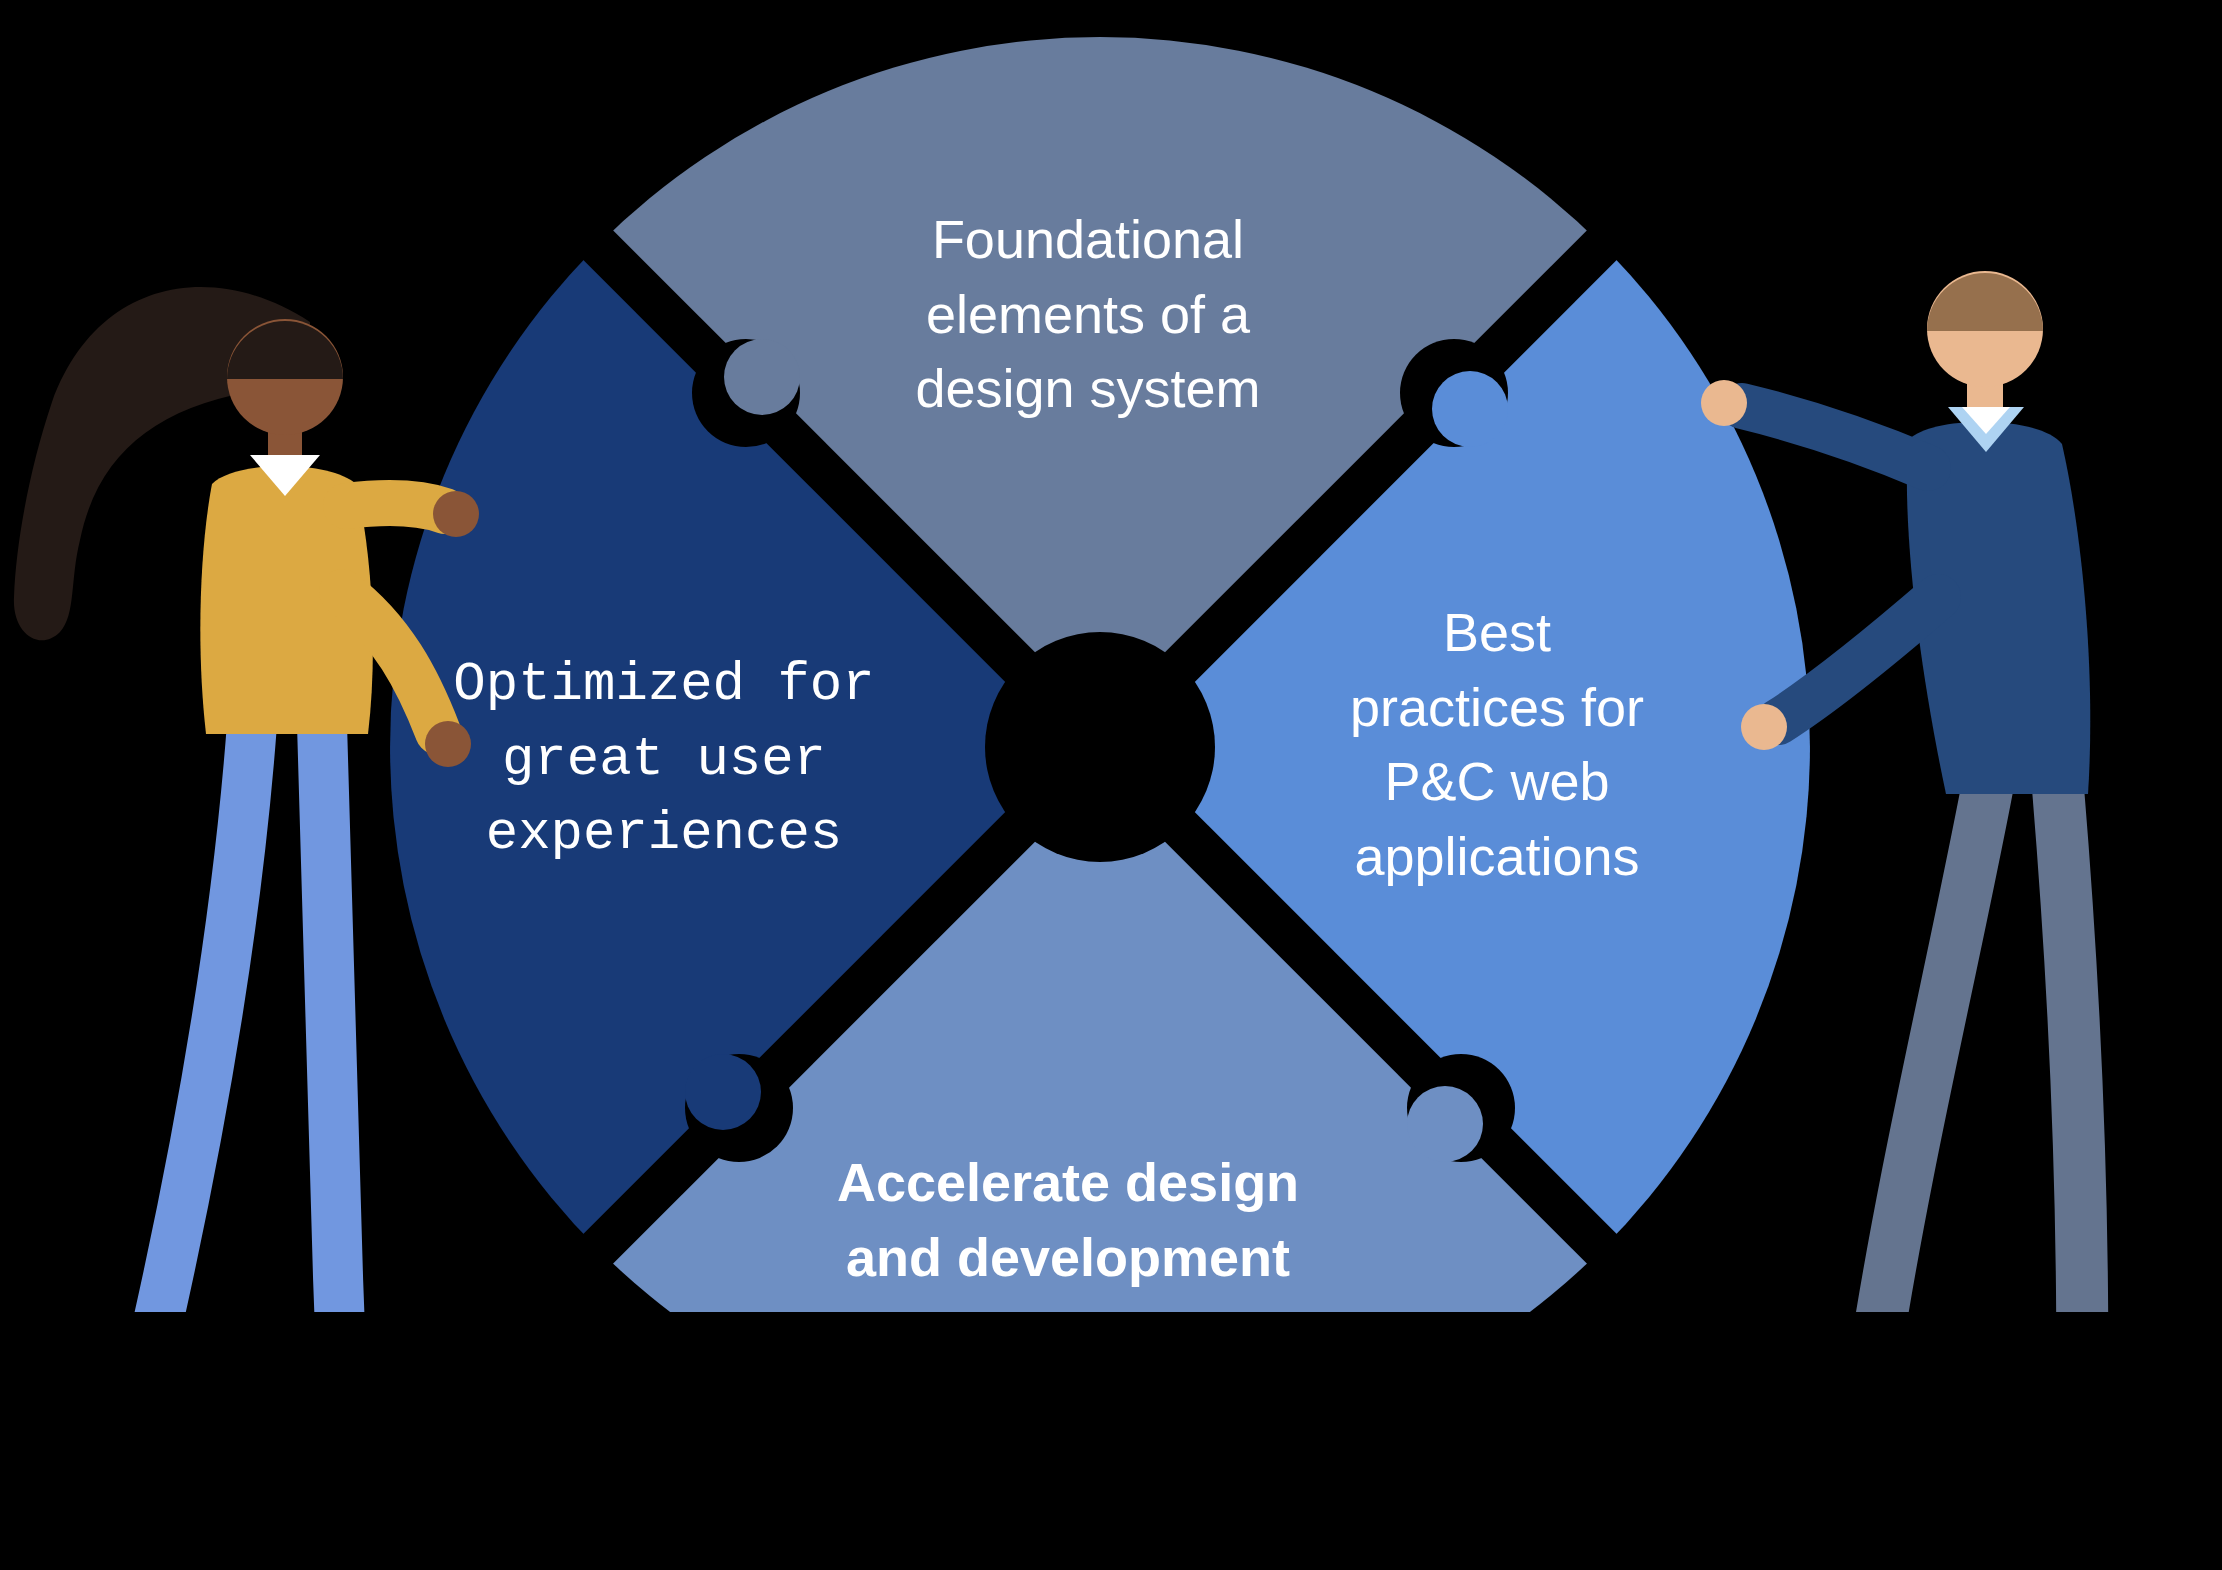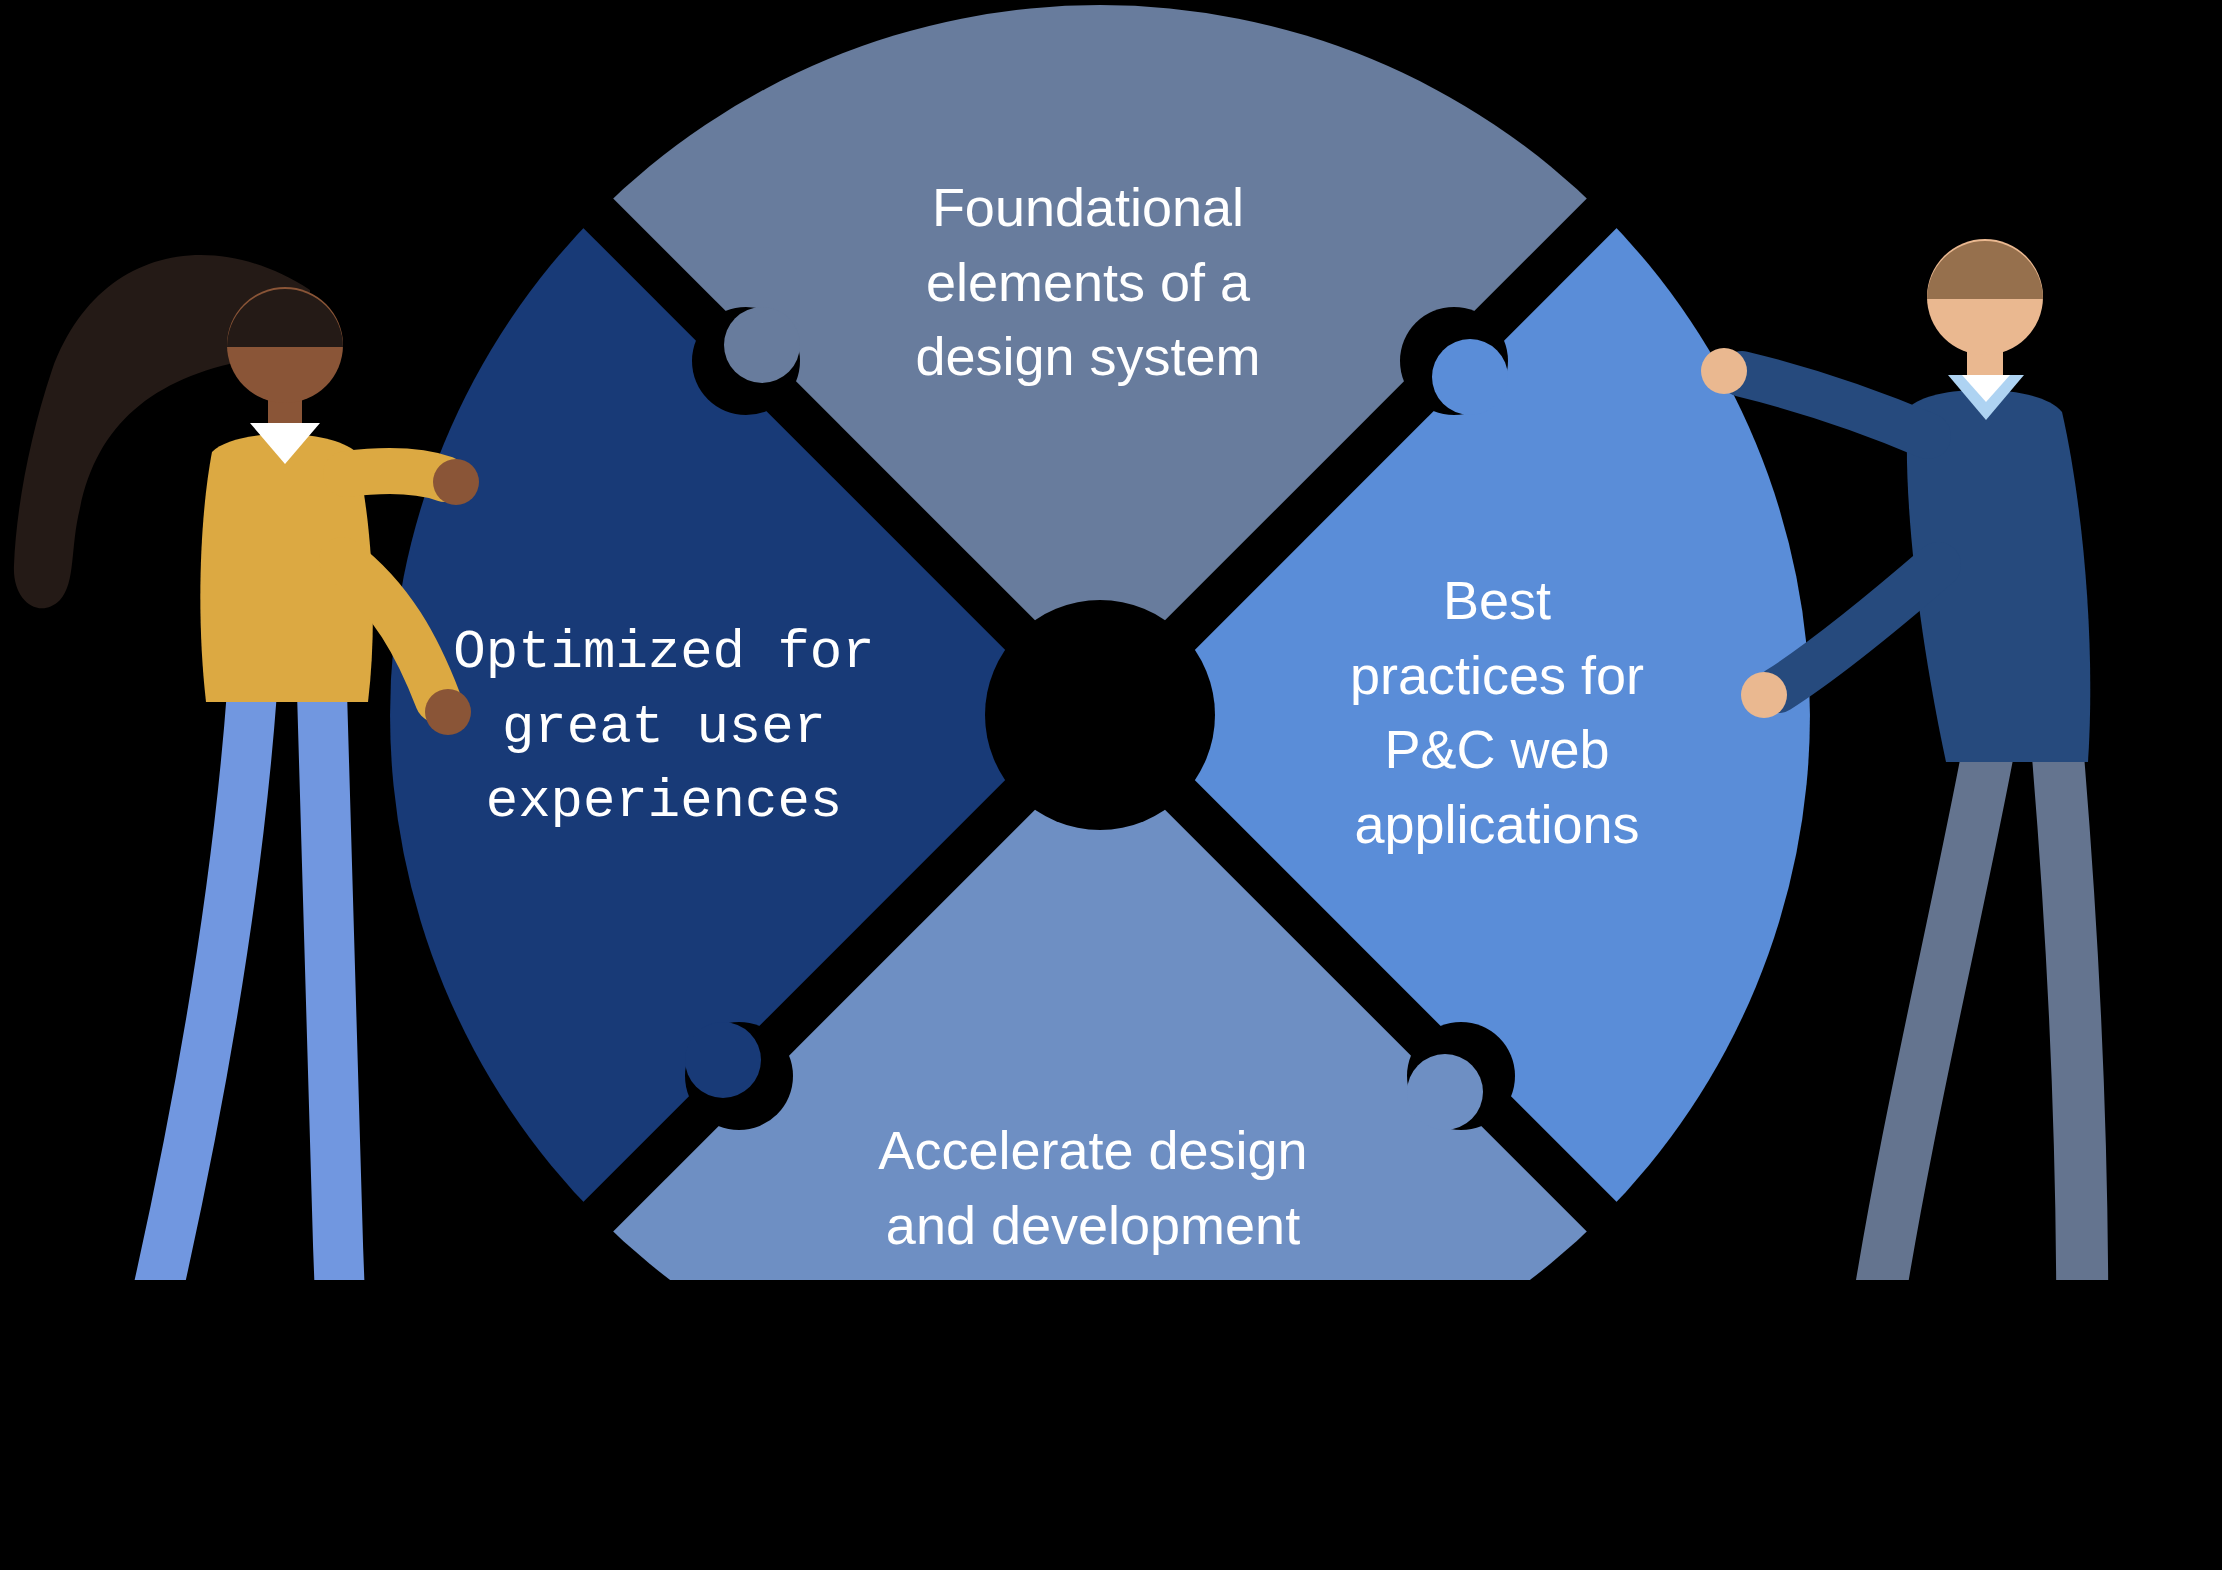--- a/index.html
+++ b/index.html
@@ -19,39 +19,40 @@
     --man-pants:#64748f;
     --man-shoes:#5e576e;
   }
   html,body{margin:0;padding:0;background:var(--bg);}
   .canvas{
     position:relative;
     width:2222px;height:1280px;
     background:var(--bg);
     overflow:hidden;
     font-family:"Liberation Sans", sans-serif;
+    margin-top:32px;
   }
   .art{position:absolute;inset:0;width:2222px;height:1570px;}
   .gap{fill:#000000;}
   .ring{fill:#000000;}
   .seg-label{
     position:absolute;
     transform:translate(-50%,-50%);
     color:var(--text);
     font-size:54px;
     line-height:1.38;
     font-weight:400;
     text-align:center;
     white-space:pre-line;
     width:720px;
     pointer-events:none;
   }
   .lbl-top{left:1088px;top:282px;}
   .lbl-right{left:1497px;top:712px;}
-  .lbl-bottom{left:1093px;top:1188px;}
+  .lbl-bottom{left:1068px;top:1188px;font-weight:bold;}
   .lbl-left{left:664px;top:728px;font-family:Liberation Mono, monospace;}
   
   .w-skin{fill:var(--woman-skin);}
   .w-hair{fill:var(--woman-hair);}
   .w-sweater{fill:var(--woman-sweater);}
   .w-arm{stroke:var(--woman-sweater);stroke-width:46;fill:none;stroke-linecap:round;}
   .w-leg{stroke:var(--woman-pants);stroke-width:50;fill:none;stroke-linecap:round;}
   .w-shoe{fill:var(--woman-shoes);}
   
   .m-skin{fill:var(--man-skin);}

